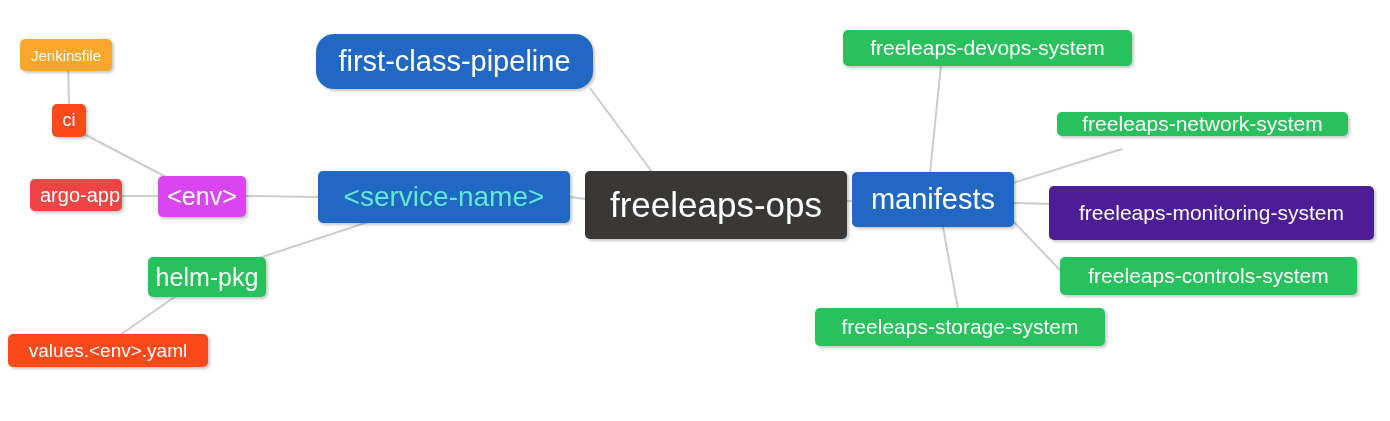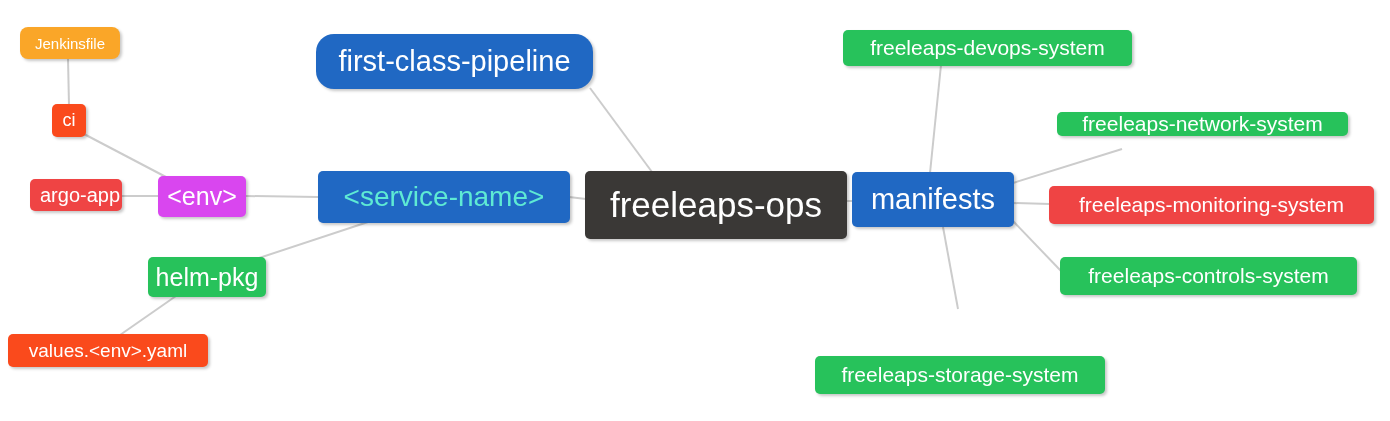--- a/index.html
+++ b/index.html
@@ -54,21 +54,21 @@
       <line x1="590" y1="88" x2="652" y2="172" stroke="#cccccc" stroke-width="2"></line>
       <line x1="569" y1="197" x2="586" y2="199" stroke="#cccccc" stroke-width="2"></line>
       <line x1="846" y1="201" x2="853" y2="201" stroke="#cccccc" stroke-width="2"></line>
       <line x1="930" y1="173" x2="941" y2="65" stroke="#cccccc" stroke-width="2"></line>
       <line x1="1013" y1="183" x2="1122" y2="149" stroke="#cccccc" stroke-width="2"></line>
       <line x1="1013" y1="203" x2="1050" y2="204" stroke="#cccccc" stroke-width="2"></line>
       <line x1="1013" y1="221" x2="1061" y2="271" stroke="#cccccc" stroke-width="2"></line>
       <line x1="943" y1="227" x2="958" y2="309" stroke="#cccccc" stroke-width="2"></line>
     </svg>
 
-<div class="node" style="left: 20px; top: 27px; width: 100px; height: 32px; background: rgb(250, 166, 40); color: rgb(255, 255, 255); font-size: 15px; border-radius: 8px;">
+<div class="node" style="left: 20px; top: 39px; width: 92px; height: 32px; background: rgb(250, 166, 40); color: rgb(255, 255, 255); font-size: 15px;">
       <span class="node-label">Jenkinsfile</span>
     </div>
     <div class="node" style="left: 52px; top: 104px; width: 34px; height: 33px; background: rgb(250, 74, 28); color: rgb(255, 255, 255); font-size: 18px;">
       <span class="node-label">ci</span>
     </div>
     <div class="node" style="left: 30px; top: 179px; width: 92px; height: 32px; background: #ef4444; color: rgb(255, 255, 255); font-size: 20px; padding-left: 8px;">
       <span class="node-label">argo-app</span>
     </div>
     <div class="node" style="left: 158px; top: 176px; width: 88px; height: 41px; background: #d946ef; color: rgb(255, 255, 255); font-size: 25px;">
       <span class="node-label">&lt;env&gt;</span>
@@ -90,22 +90,22 @@
     </div>
     <div class="node" style="left: 852px; top: 172px; width: 162px; height: 55px; background: rgb(32, 104, 195); color: rgb(255, 255, 255); font-size: 29px;">
       <span class="node-label">manifests</span>
     </div>
     <div class="node" style="left: 798px; top: 30px; width: 289px; height: 36px; background: rgb(39, 194, 91); color: rgb(255, 255, 255); font-size: 21px; margin-left: 45px;">
       <span class="node-label">freeleaps-devops-system</span>
     </div>
     <div class="node" style="left: 1057px; top: 112px; width: 291px; height: 24px; background: rgb(39, 194, 91); color: rgb(255, 255, 255); font-size: 21px;">
       <span class="node-label">freeleaps-network-system</span>
     </div>
-    <div class="node" style="left: 1049px; top: 186px; width: 325px; height: 38px; background: #ef4444; color: rgb(255, 255, 255); font-size: 21px;">
+    <div class="node" style="left: 1049px; top: 186px; width: 325px; height: 54px; background: #4c1d95; color: rgb(255, 255, 255); font-size: 21px;">
       <span class="node-label">freeleaps-monitoring-system</span>
     </div>
     <div class="node" style="left: 1060px; top: 257px; width: 297px; height: 38px; background: rgb(39, 194, 91); color: rgb(255, 255, 255); font-size: 21px;">
       <span class="node-label">freeleaps-controls-system</span>
     </div>
-    <div class="node" style="left: 815px; top: 308px; width: 290px; height: 38px; background: rgb(39, 194, 91); color: rgb(255, 255, 255); font-size: 21px; margin-top: 48px;">
+    <div class="node" style="left: 815px; top: 308px; width: 290px; height: 38px; background: rgb(39, 194, 91); color: rgb(255, 255, 255); font-size: 21px;">
       <span class="node-label">freeleaps-storage-system</span>
     </div>
   </div>
 
 </body></html>

